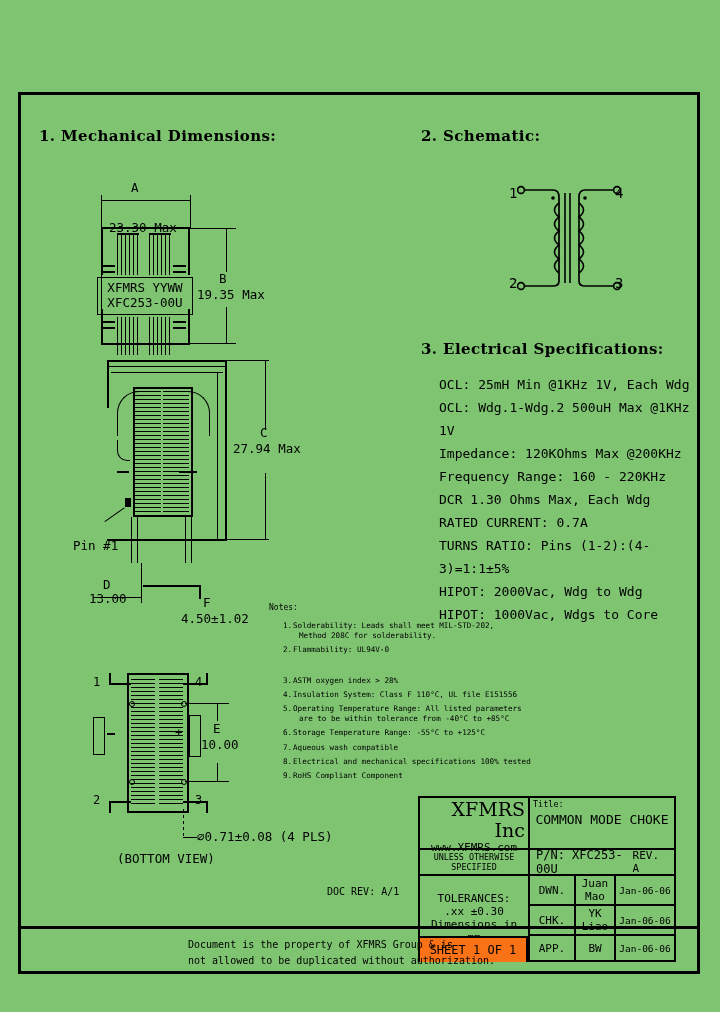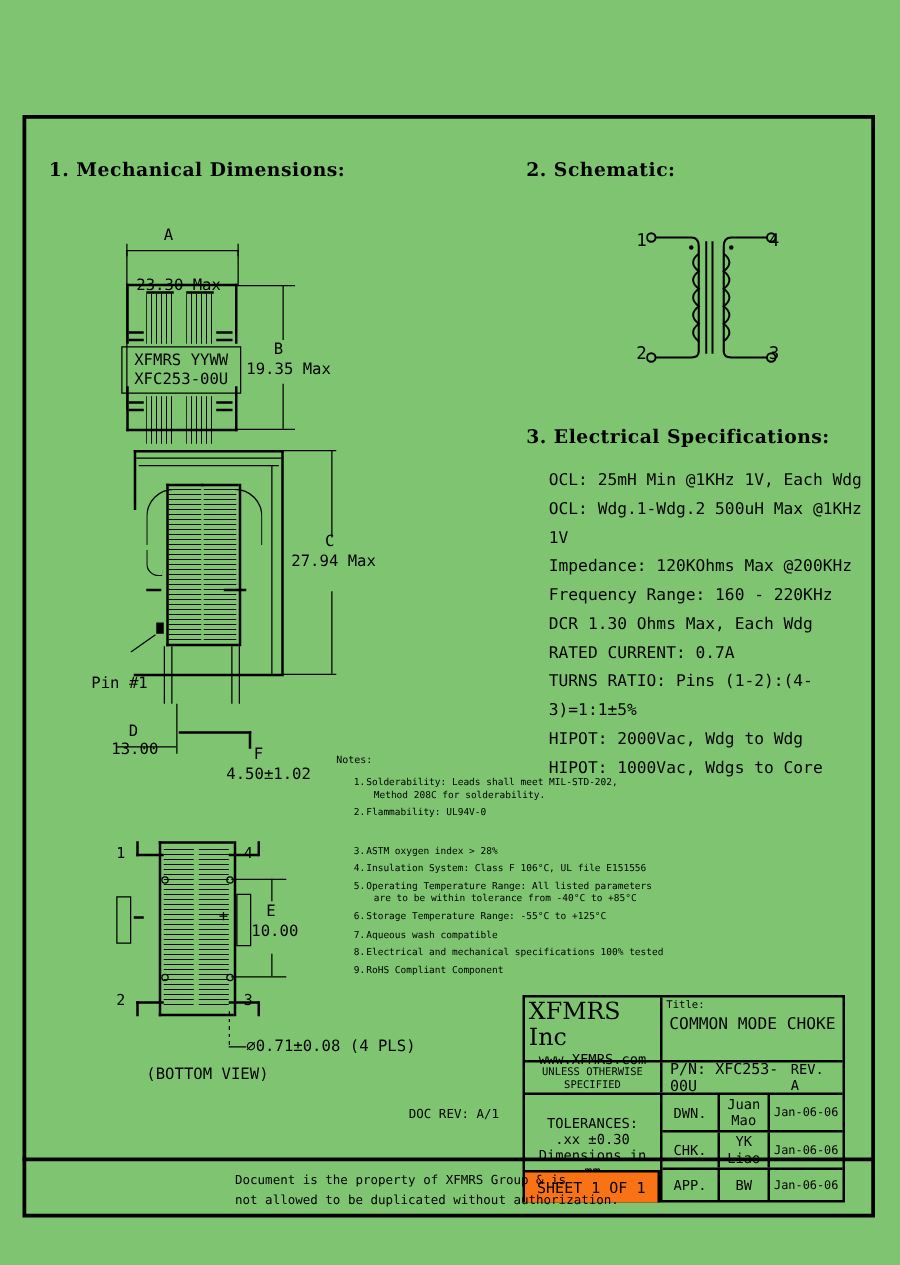--- a/index.html
+++ b/index.html
@@ -66,21 +66,21 @@
     display: flex;
     flex-direction: column;
   }
   .tb-row { display: flex; border-bottom: 2px solid #000; }
   .tb-row:last-child { border-bottom: none; }
   .tb-cell { box-sizing: border-box; border-right: 2px solid #000; padding: 1px 3px; }
   .tb-cell:last-child { border-right: none; }
   .logo {
     font-family: "DejaVu Serif", serif;
     font-size: 19px;
-    text-align: left;
+    text-align: right;
     line-height: 21px;
   }
   .logo-url { font-size: 11px; font-family: "DejaVu Sans Mono", monospace; text-align:center; }
   .tb-small { font-size: 8.4px; text-align: center; }
   .tb-mid { font-size: 11px; text-align: center; }
   .tb-title-label { font-size: 8.5px; }
   .tb-name { font-size: 11px; text-align: center; }
   .tb-date { font-size: 9.5px; text-align: center; }
 
   .propbar {
@@ -294,21 +294,21 @@
       <span class="noteidx">1.</span><span>Solderability: Leads shall meet MIL-STD-202,</span>
       <div style="margin-left:16px;">Method 208C for solderability.</div>
     </div>
     <div style="margin-top:4px;">
       <span class="noteidx">2.</span><span>Flammability: UL94V-0</span>
     </div>
     <div style="margin-top:20px;">
       <span class="noteidx">3.</span><span>ASTM oxygen index &gt; 28%</span>
     </div>
     <div style="margin-top:4px;">
-      <span class="noteidx">4.</span><span>Insulation System: Class F 106°C, UL file E151556</span>
+      <span class="noteidx">4.</span><span>Insulation System: Class F 110°C, UL file E151556</span>
     </div>
     <div style="margin-top:4px;">
       <span class="noteidx">5.</span><span>Operating Temperature Range: All listed parameters</span>
       <div style="margin-left:16px;">are to be within tolerance from -40°C to +85°C</div>
     </div>
     <div style="margin-top:4px;">
       <span class="noteidx">6.</span><span>Storage Temperature Range: -55°C to +125°C</span>
     </div>
     <div style="margin-top:4px;">
       <span class="noteidx">7.</span><span>Aqueous wash compatible</span>

